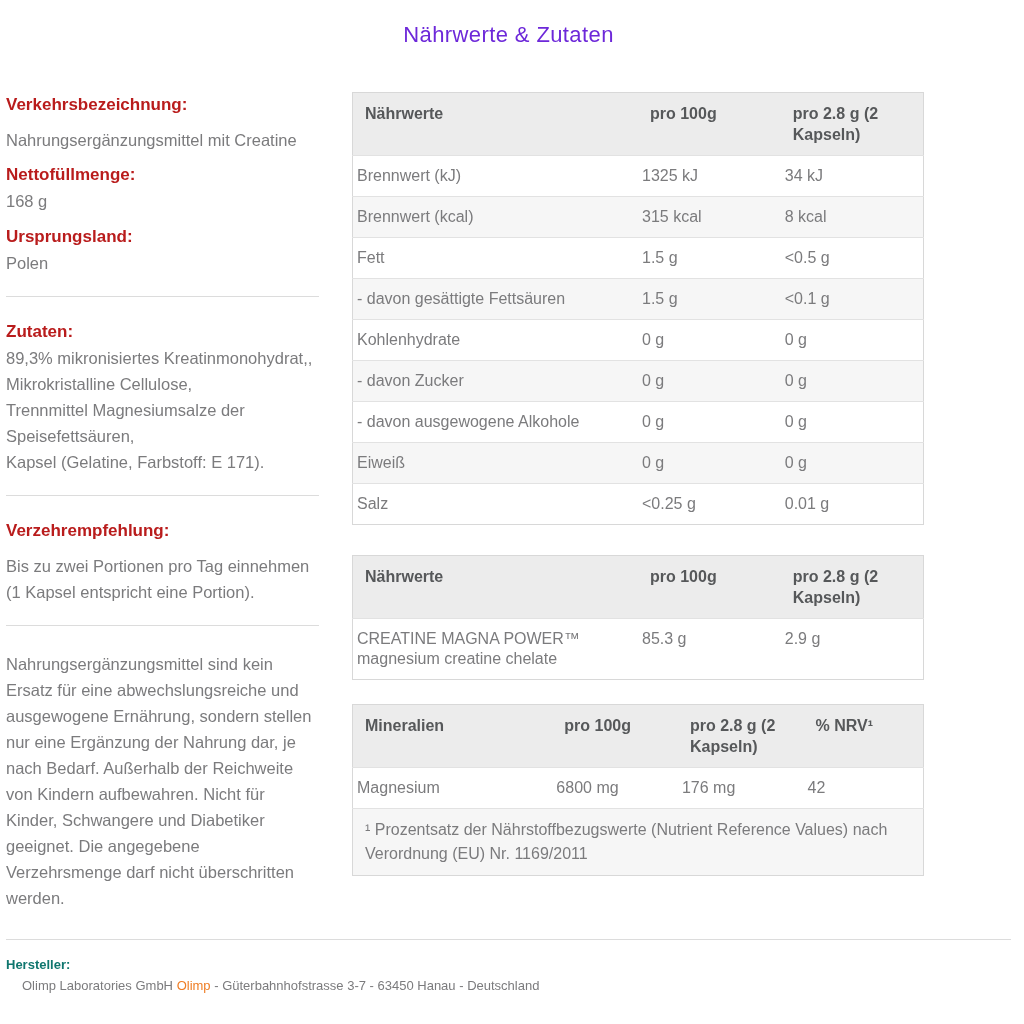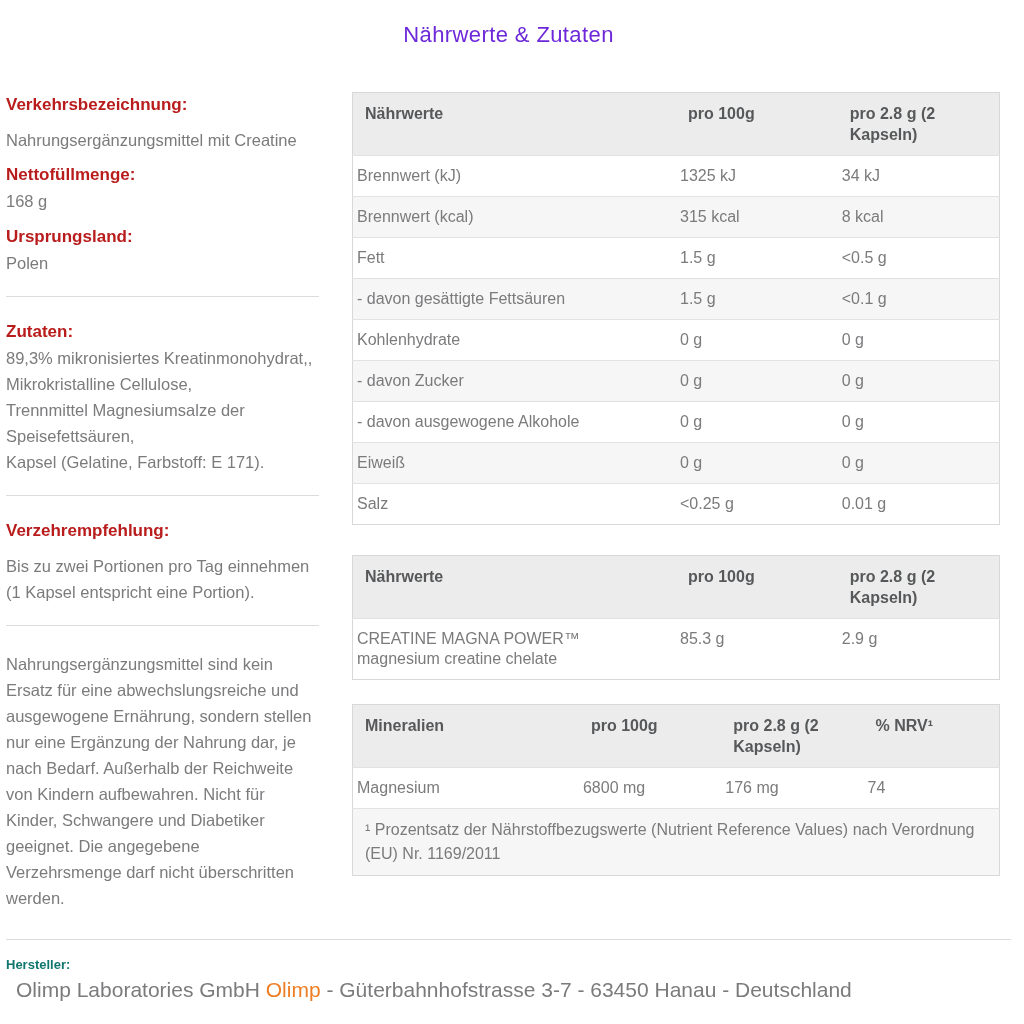--- a/index.html
+++ b/index.html
@@ -36,21 +36,21 @@
   .mt10 { margin-top: 10px !important; }
   .mt22 { margin-top: 22px !important; }
   .mt25 { margin-top: 25px !important; }
   .left-divider {
     border: none;
     border-top: 1px solid #dcdcdc;
     margin: 20px 0 0 0;
   }
 
   
-  .right-col { flex: none; width: 648px; margin-left: 33px; }
+  .right-col { flex: none; width: 572px; margin-left: 33px; }
   table {
     width: 100%;
     border-collapse: collapse;
     border: 1px solid #d8d8d8;
     font-size: 16px;
   }
   th {
     background: #ececec;
     color: #56585a;
     font-weight: 700;
@@ -76,21 +76,21 @@
     border: none;
     border-top: 1px solid #dcdcdc;
     margin: 28px 0 0 0;
   }
   .footer-label {
     margin: 17px 0 0 0;
     font-size: 13px;
     font-weight: 700;
     color: #0f766e;
   }
-  .footer-line { margin: 6px 0 0 10px; font-size: 21px; color: #7b7b7d; }
+  .footer-line { margin: 6px 0 0 16px; font-size: 13px; color: #7b7b7d; }
   .olimp-link { color: #ef7d24; text-decoration: none; cursor: pointer; }
 </style>
 </head>
 <body>
 
 <div class="page">
 
   <h1 class="page-title">Nährwerte &amp; Zutaten</h1>
 
   <div class="main">
@@ -221,21 +221,21 @@
               <th>pro 100g</th>
               <th>pro 2.8 g (2 Kapseln)</th>
               <th>% NRV¹</th>
             </tr>
           </thead>
           <tbody>
             <tr>
               <td>Magnesium</td>
               <td>6800 mg</td>
               <td>176 mg</td>
-              <td>74</td>
+              <td>42</td>
             </tr>
           </tbody>
           <tfoot>
             <tr>
               <td colspan="4">¹ Prozentsatz der Nährstoffbezugswerte (Nutrient Reference Values) nach Verordnung (EU) Nr. 1169/2011</td>
             </tr>
           </tfoot>
         </table>
     </div>
   </div>

